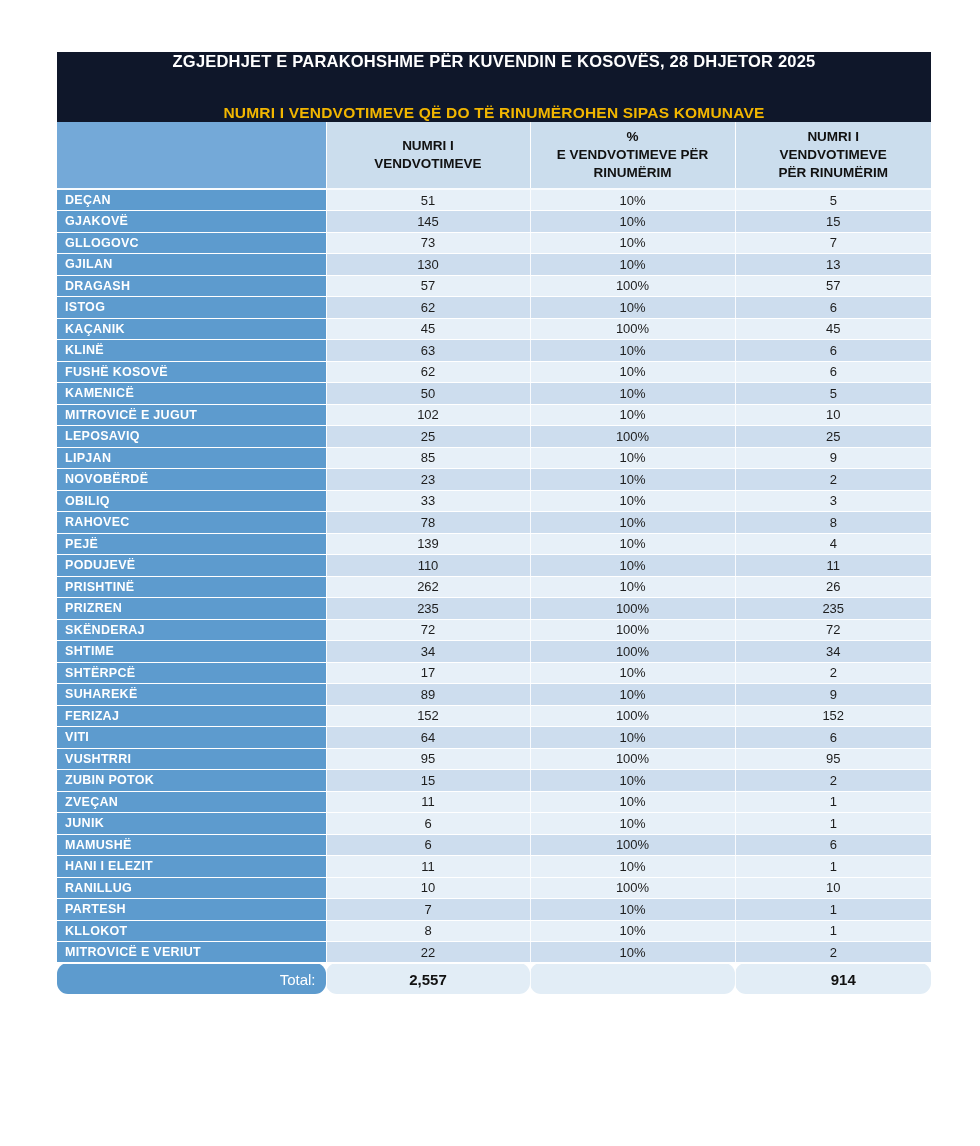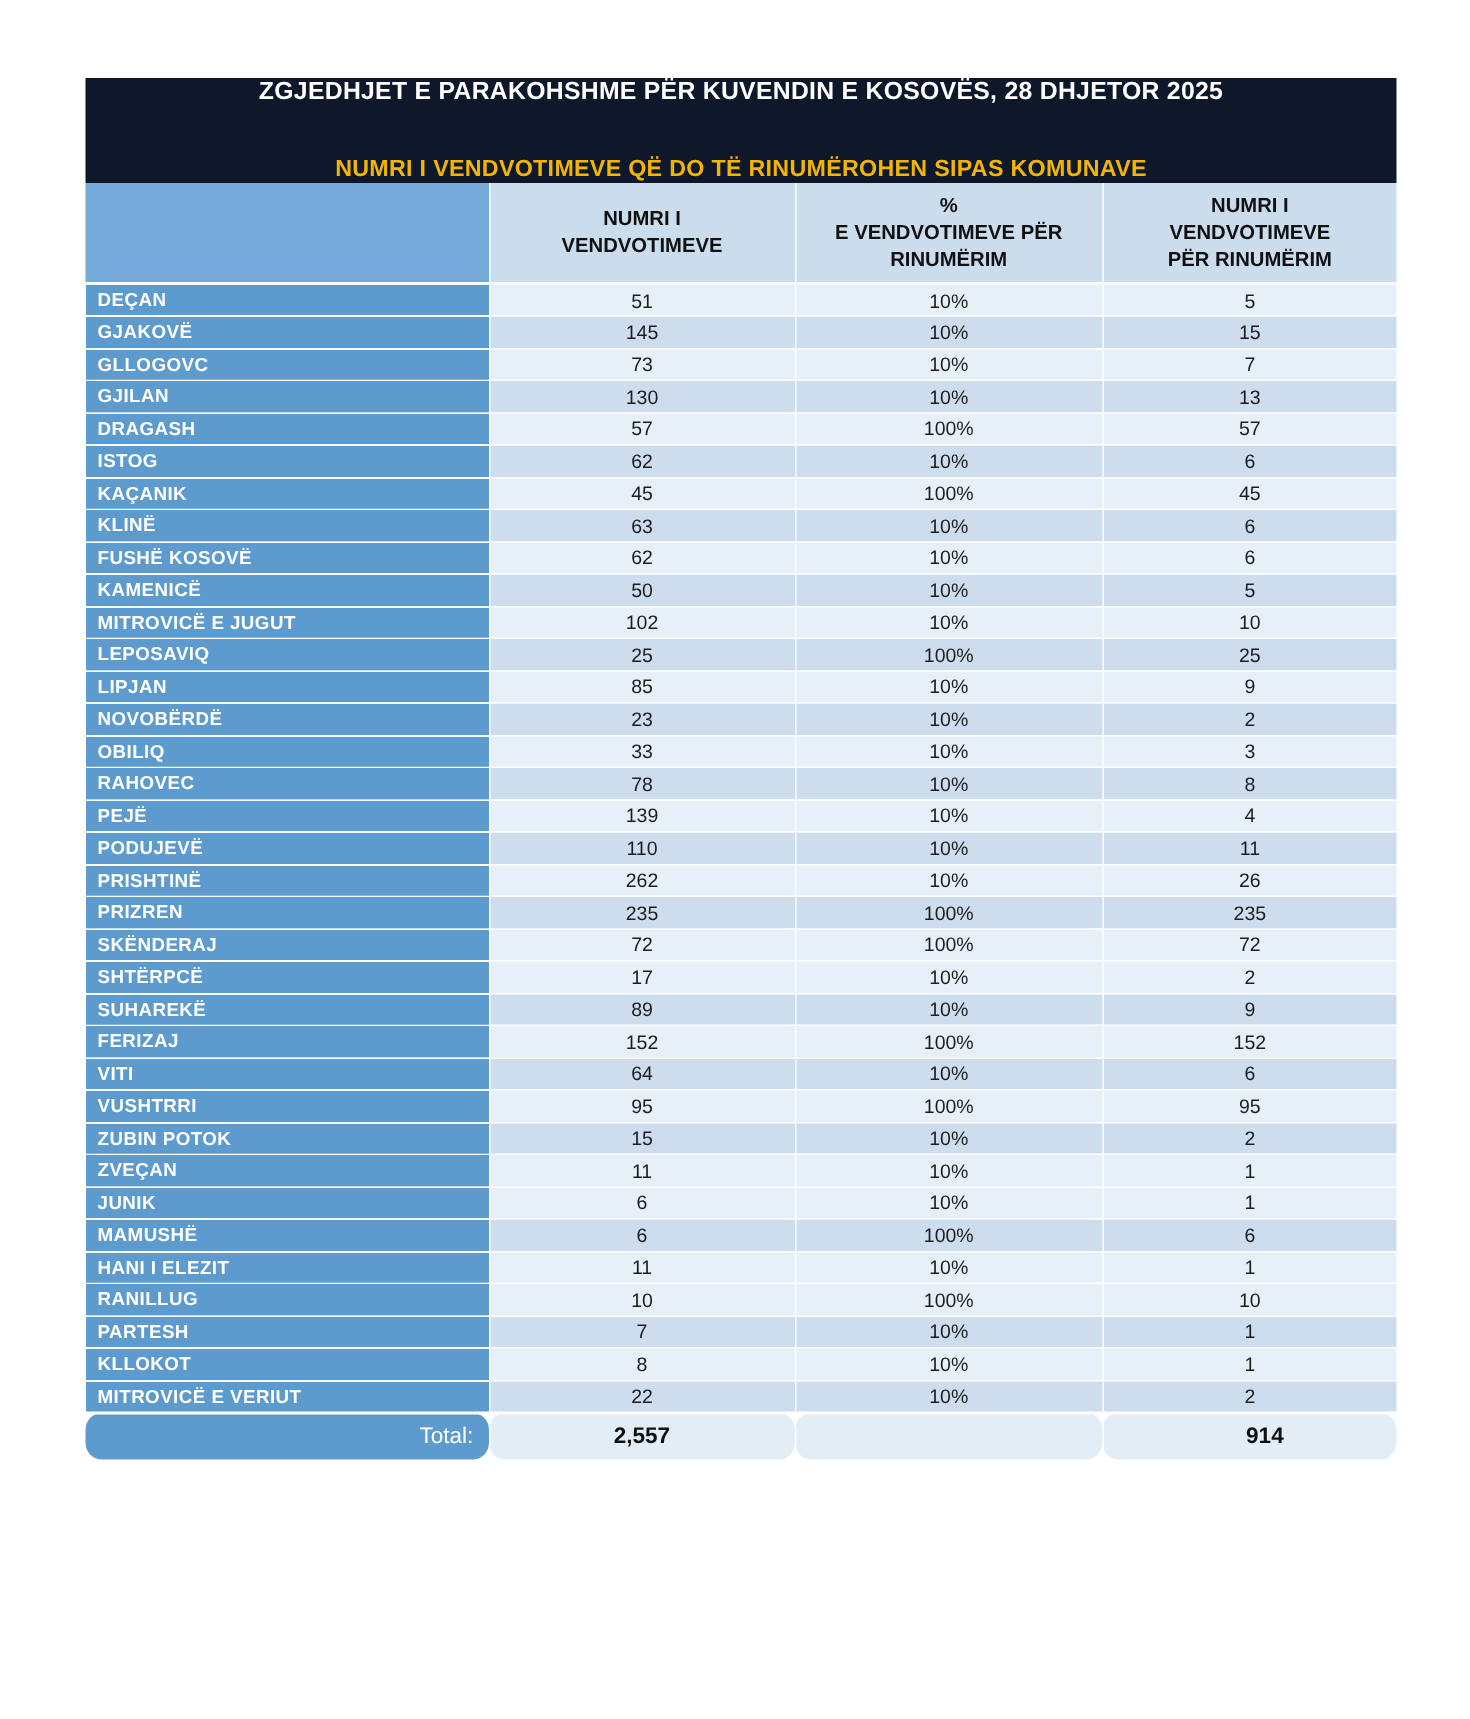--- a/index.html
+++ b/index.html
@@ -269,20 +269,26 @@
           <td class="val">235</td>
           <td class="val">100%</td>
           <td class="val">235</td>
         </tr>
         <tr class="odd">
           <td class="name">SKËNDERAJ</td>
           <td class="val">72</td>
           <td class="val">100%</td>
           <td class="val">72</td>
         </tr>
+        <tr class="even">
+          <td class="name">SHTIME</td>
+          <td class="val">34</td>
+          <td class="val">100%</td>
+          <td class="val">34</td>
+        </tr>
         <tr class="odd">
           <td class="name">SHTËRPCË</td>
           <td class="val">17</td>
           <td class="val">10%</td>
           <td class="val">2</td>
         </tr>
         <tr class="even">
           <td class="name">SUHAREKË</td>
           <td class="val">89</td>
           <td class="val">10%</td>

